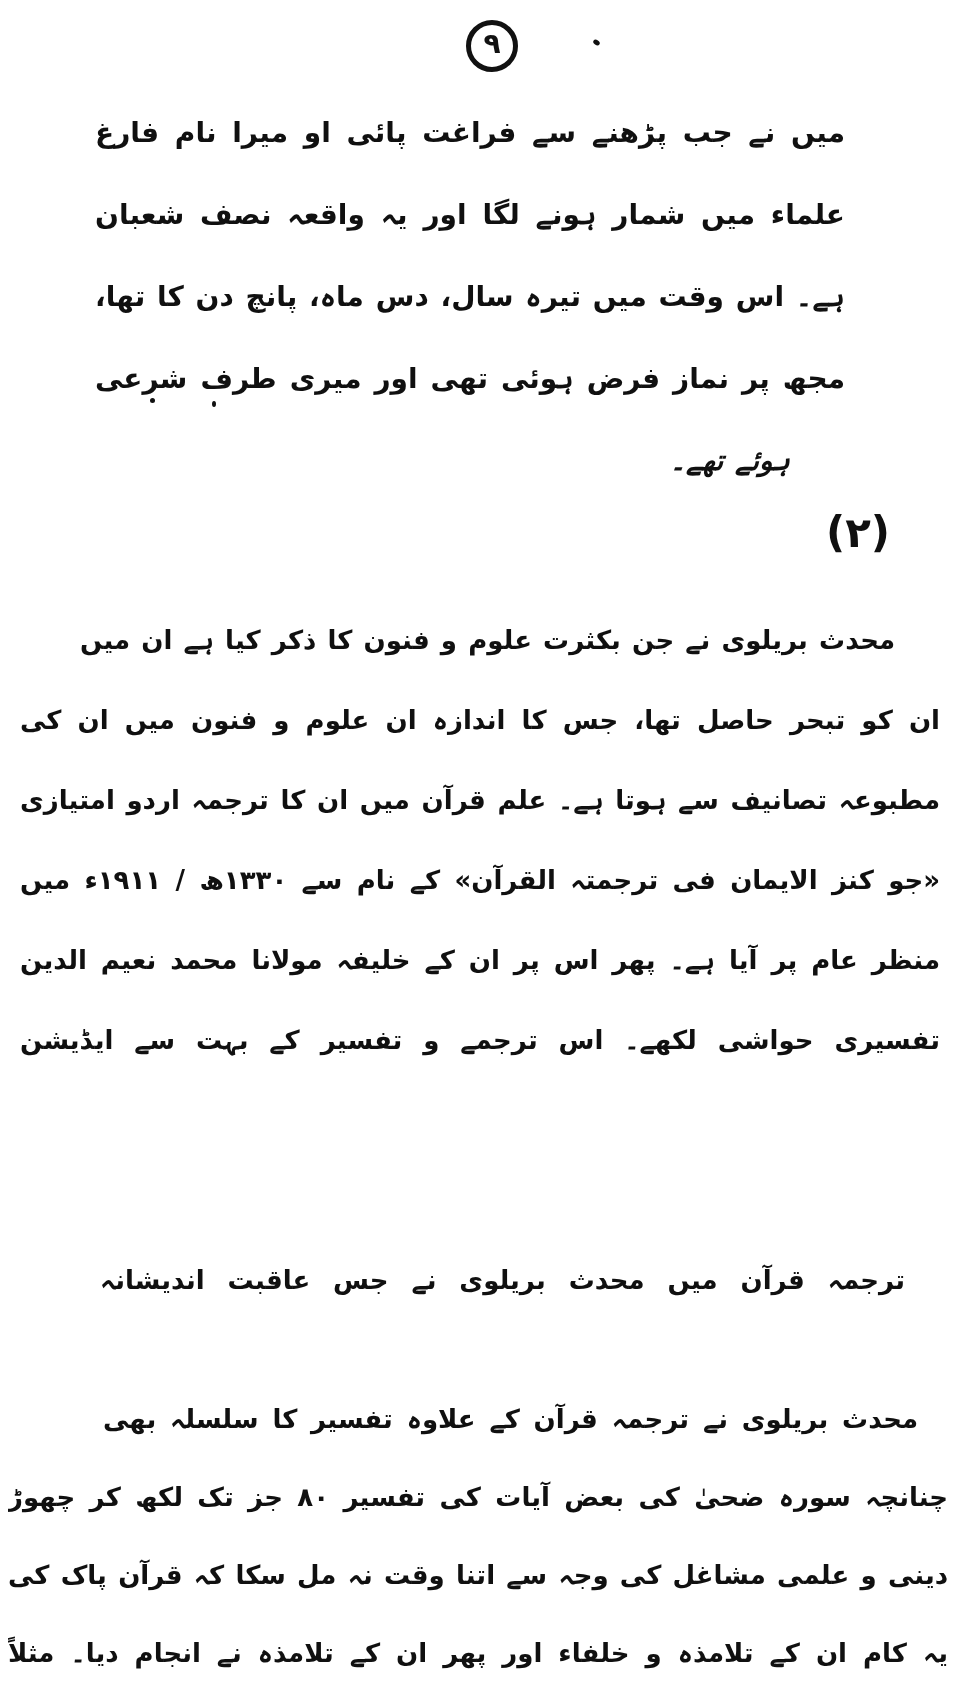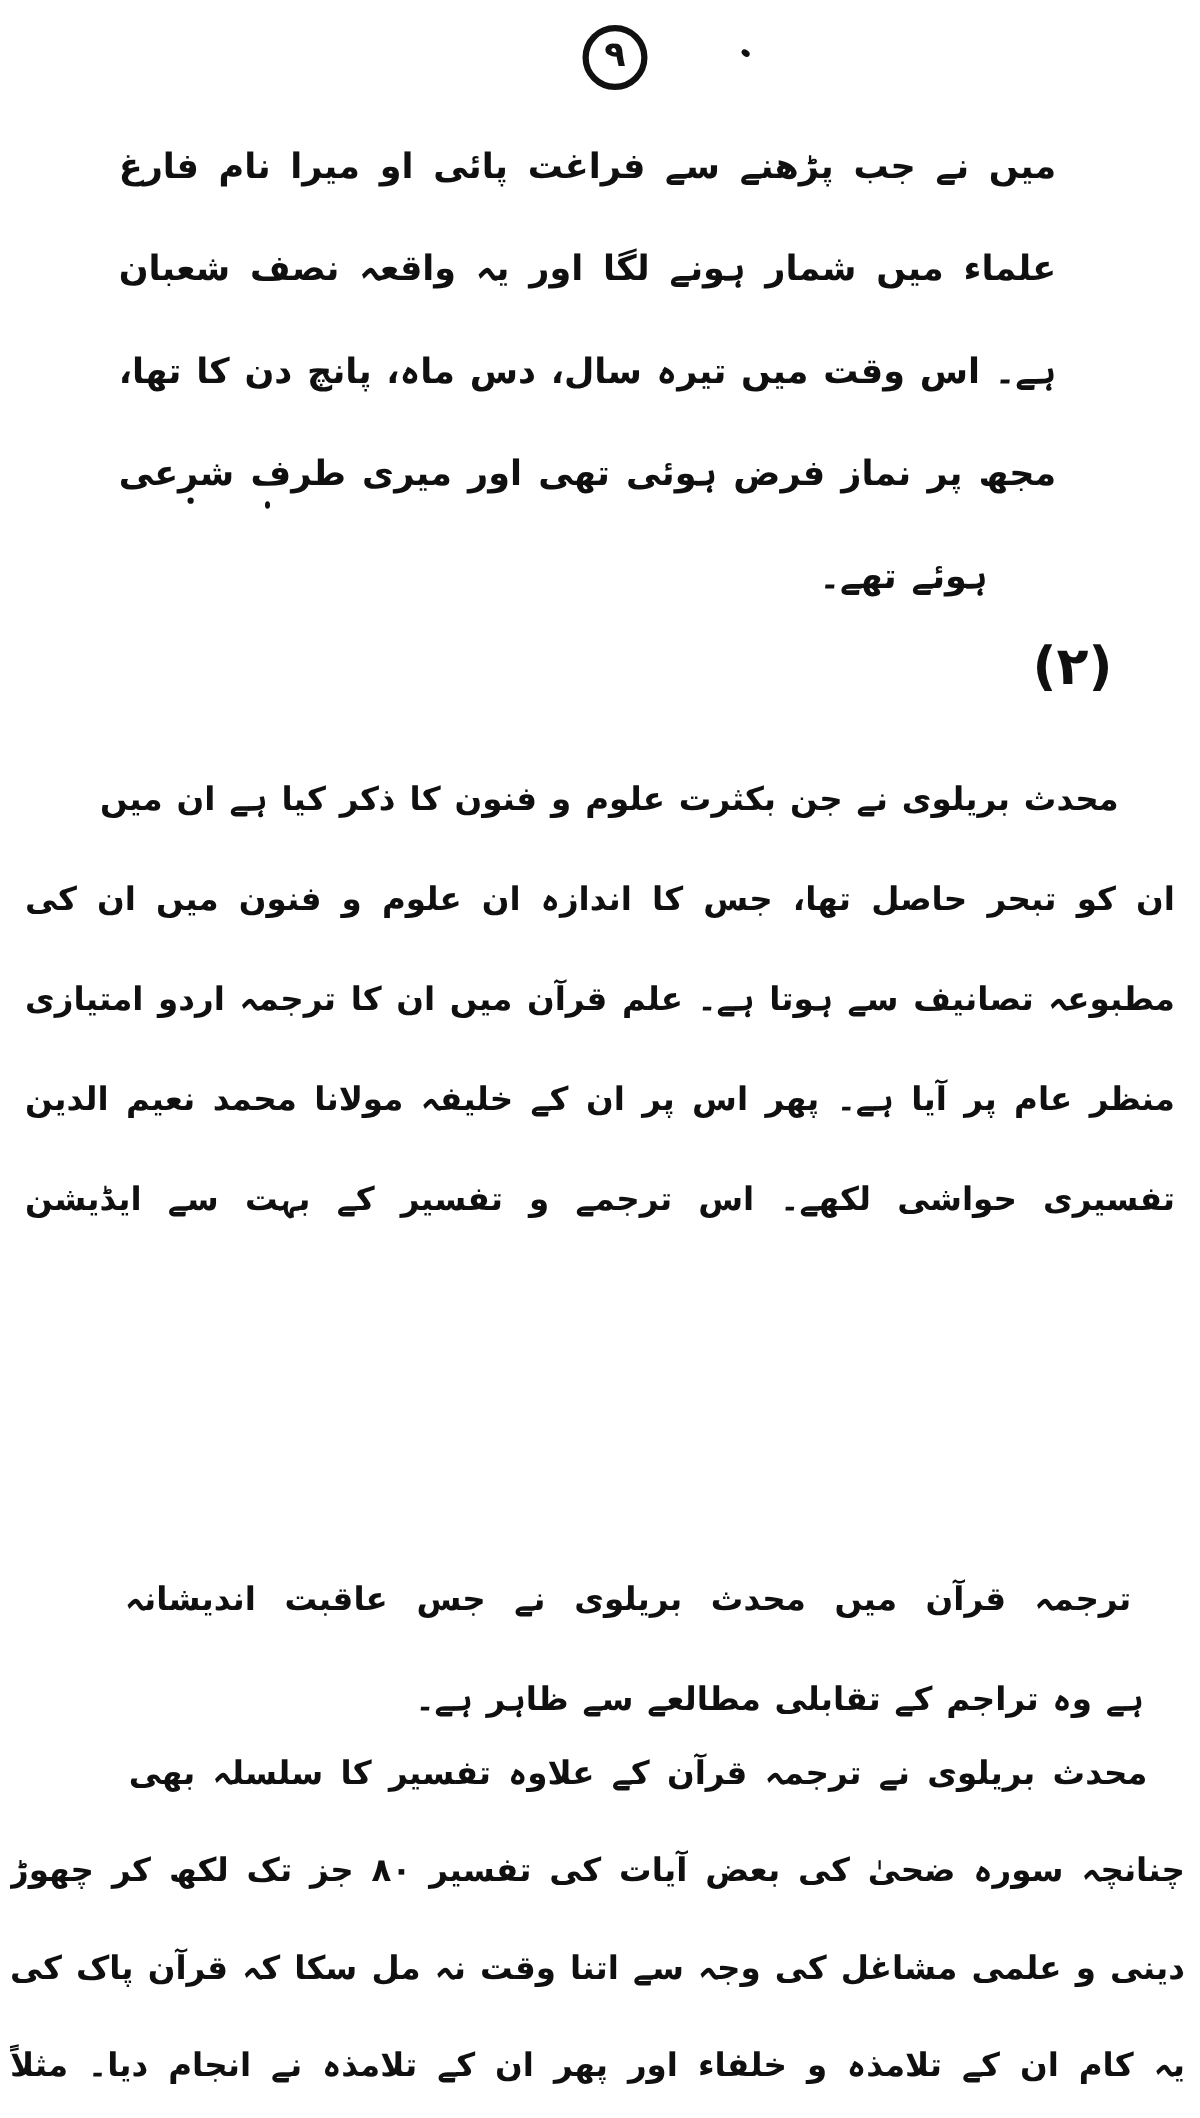--- a/index.html
+++ b/index.html
@@ -29,21 +29,21 @@
   .para { position: absolute; color: #101010; }
   .line {
     direction: rtl;
     text-align: justify;
     text-align-last: justify;
     font-weight: 700;
     color: #101010;
     overflow: hidden;
     word-spacing: 2px;
   }
-  .line.end { text-align: center; text-align-last: right; }
+  .line.end { text-align: center; text-align-last: right; font-style: italic; }
 
   .p1 { top: 92px; left: 95px; width: 750px; }
   .p1 .line { font-size: 28px; line-height: 82px; height: 82px; }
   .p1 .line.end { padding-right: 55px; }
 
   .section-marker {
     position: absolute; top: 508px; right: 70px;
     direction: rtl;
     font-size: 42px; font-weight: 700; color: #101010;
   }
@@ -88,27 +88,27 @@
     <div class="line">مجھ پر نماز فرض ہوئی تھی اور میری طرف شرعی احکام متوجہ</div>
     <div class="line end">ہوئے تھے۔</div>
   </section>
 
   <div class="section-marker">(۲)</div>
 
   <section class="para p2">
     <div class="line first">محدث بریلوی نے جن بکثرت علوم و فنون کا ذکر کیا ہے ان میں سے بعض میں</div>
     <div class="line">ان کو تبحر حاصل تھا، جس کا اندازہ ان علوم و فنون میں ان کی بکثرت مطبوعہ اور غیر</div>
     <div class="line">مطبوعہ تصانیف سے ہوتا ہے۔ علم قرآن میں ان کا ترجمہ اردو امتیازی شان رکھتا ہے</div>
+    <div class="line">«جو کنز الایمان فی ترجمتہ القرآن» کے نام سے ۱۳۳۰ھ / ۱۹۱۱ء میں</div>
     <div class="line">منظر عام پر آیا ہے۔ پھر اس پر ان کے خلیفہ مولانا محمد نعیم الدین مراد آبادی (م</div>
     <div class="line">تفسیری حواشی لکھے۔ اس ترجمے و تفسیر کے بہت سے ایڈیشن ہندوستان اور پاکستان</div>
   </section>
 
   <section class="para p3">
     <div class="line first">ترجمہ قرآن میں محدث بریلوی نے جس عاقبت اندیشانہ احتیاط کو پیش نظر رکھا</div>
-    <div class="line end">ہے وہ تراجم کے تقابلی مطالعے سے ظاہر ہے۔</div>
   </section>
 
   <section class="para p4">
     <div class="line first">محدث بریلوی نے ترجمہ قرآن کے علاوہ تفسیر کا سلسلہ بھی شروع کیا تھا</div>
     <div class="line">چنانچہ سورہ ضحیٰ کی بعض آیات کی تفسیر ۸۰ جز تک لکھ کر چھوڑ دی ہے۔ دوسرے</div>
     <div class="line">دینی و علمی مشاغل کی وجہ سے اتنا وقت نہ مل سکا کہ قرآن پاک کی مبسوط تفسیر لکھتے،</div>
     <div class="line">یہ کام ان کے تلامذہ و خلفاء اور پھر ان کے تلامذہ نے انجام دیا۔ مثلاً تفسیر خزائن</div>
   </section>
 
 </div>

